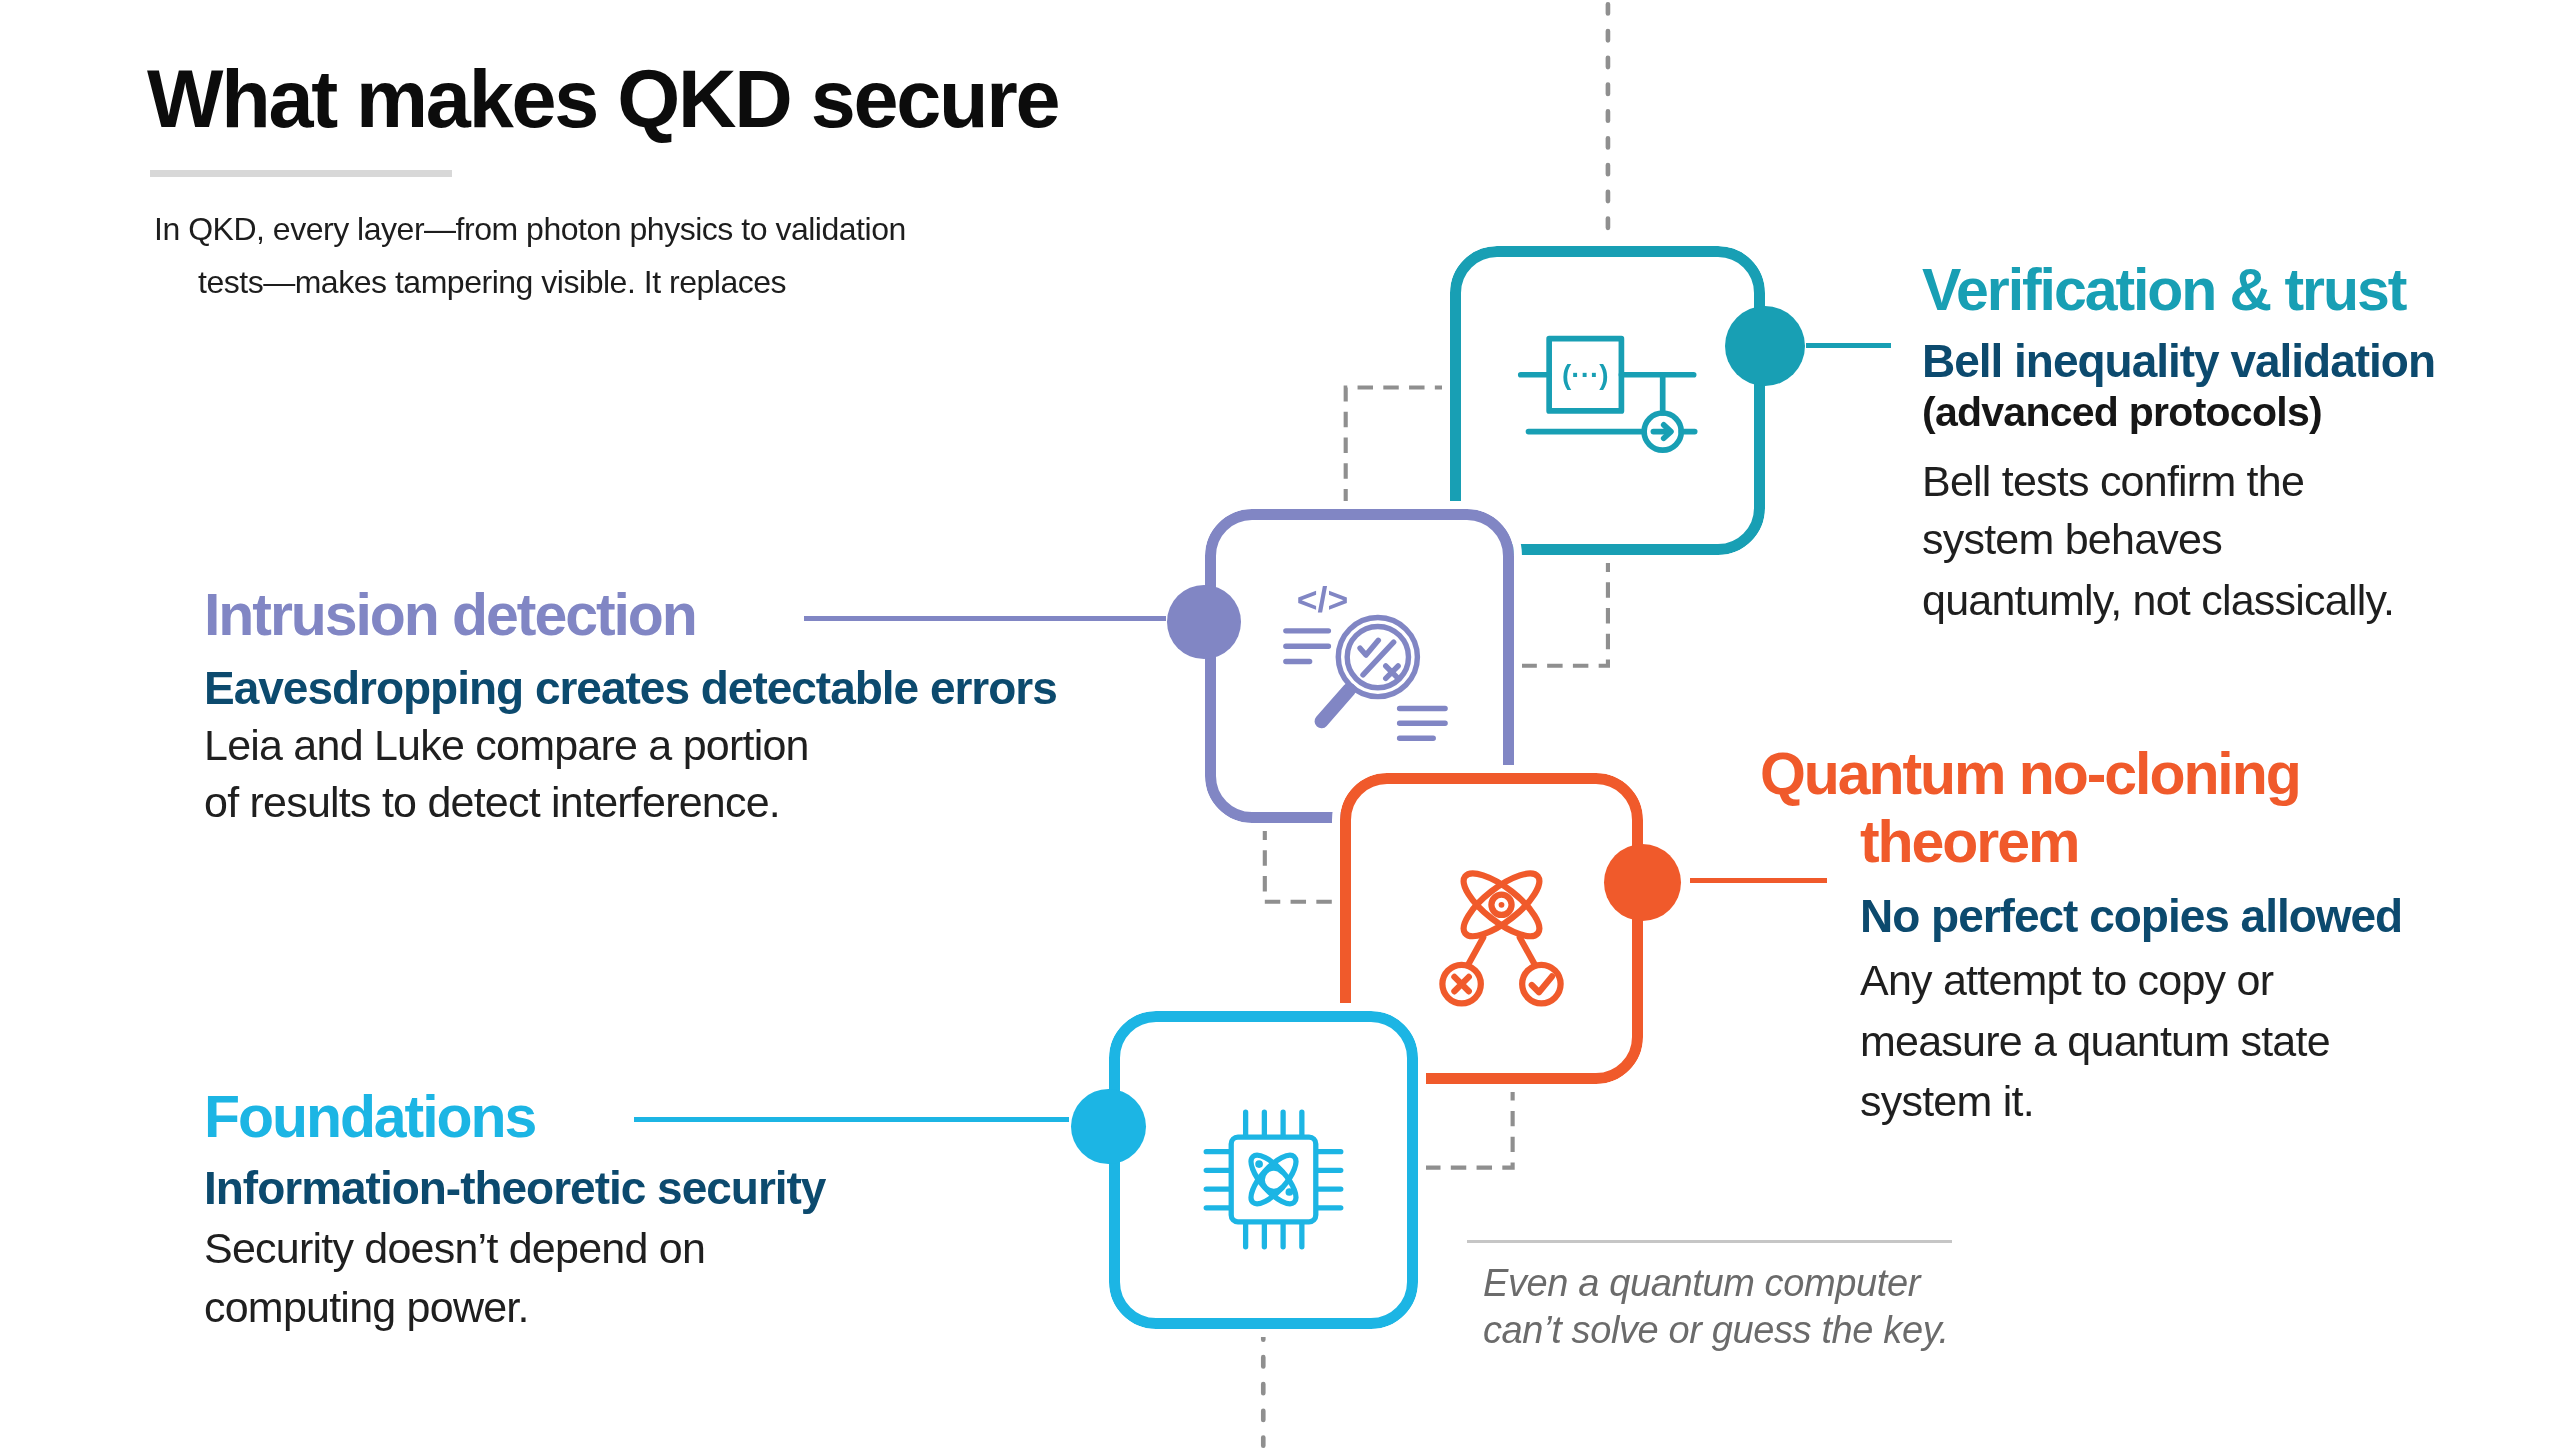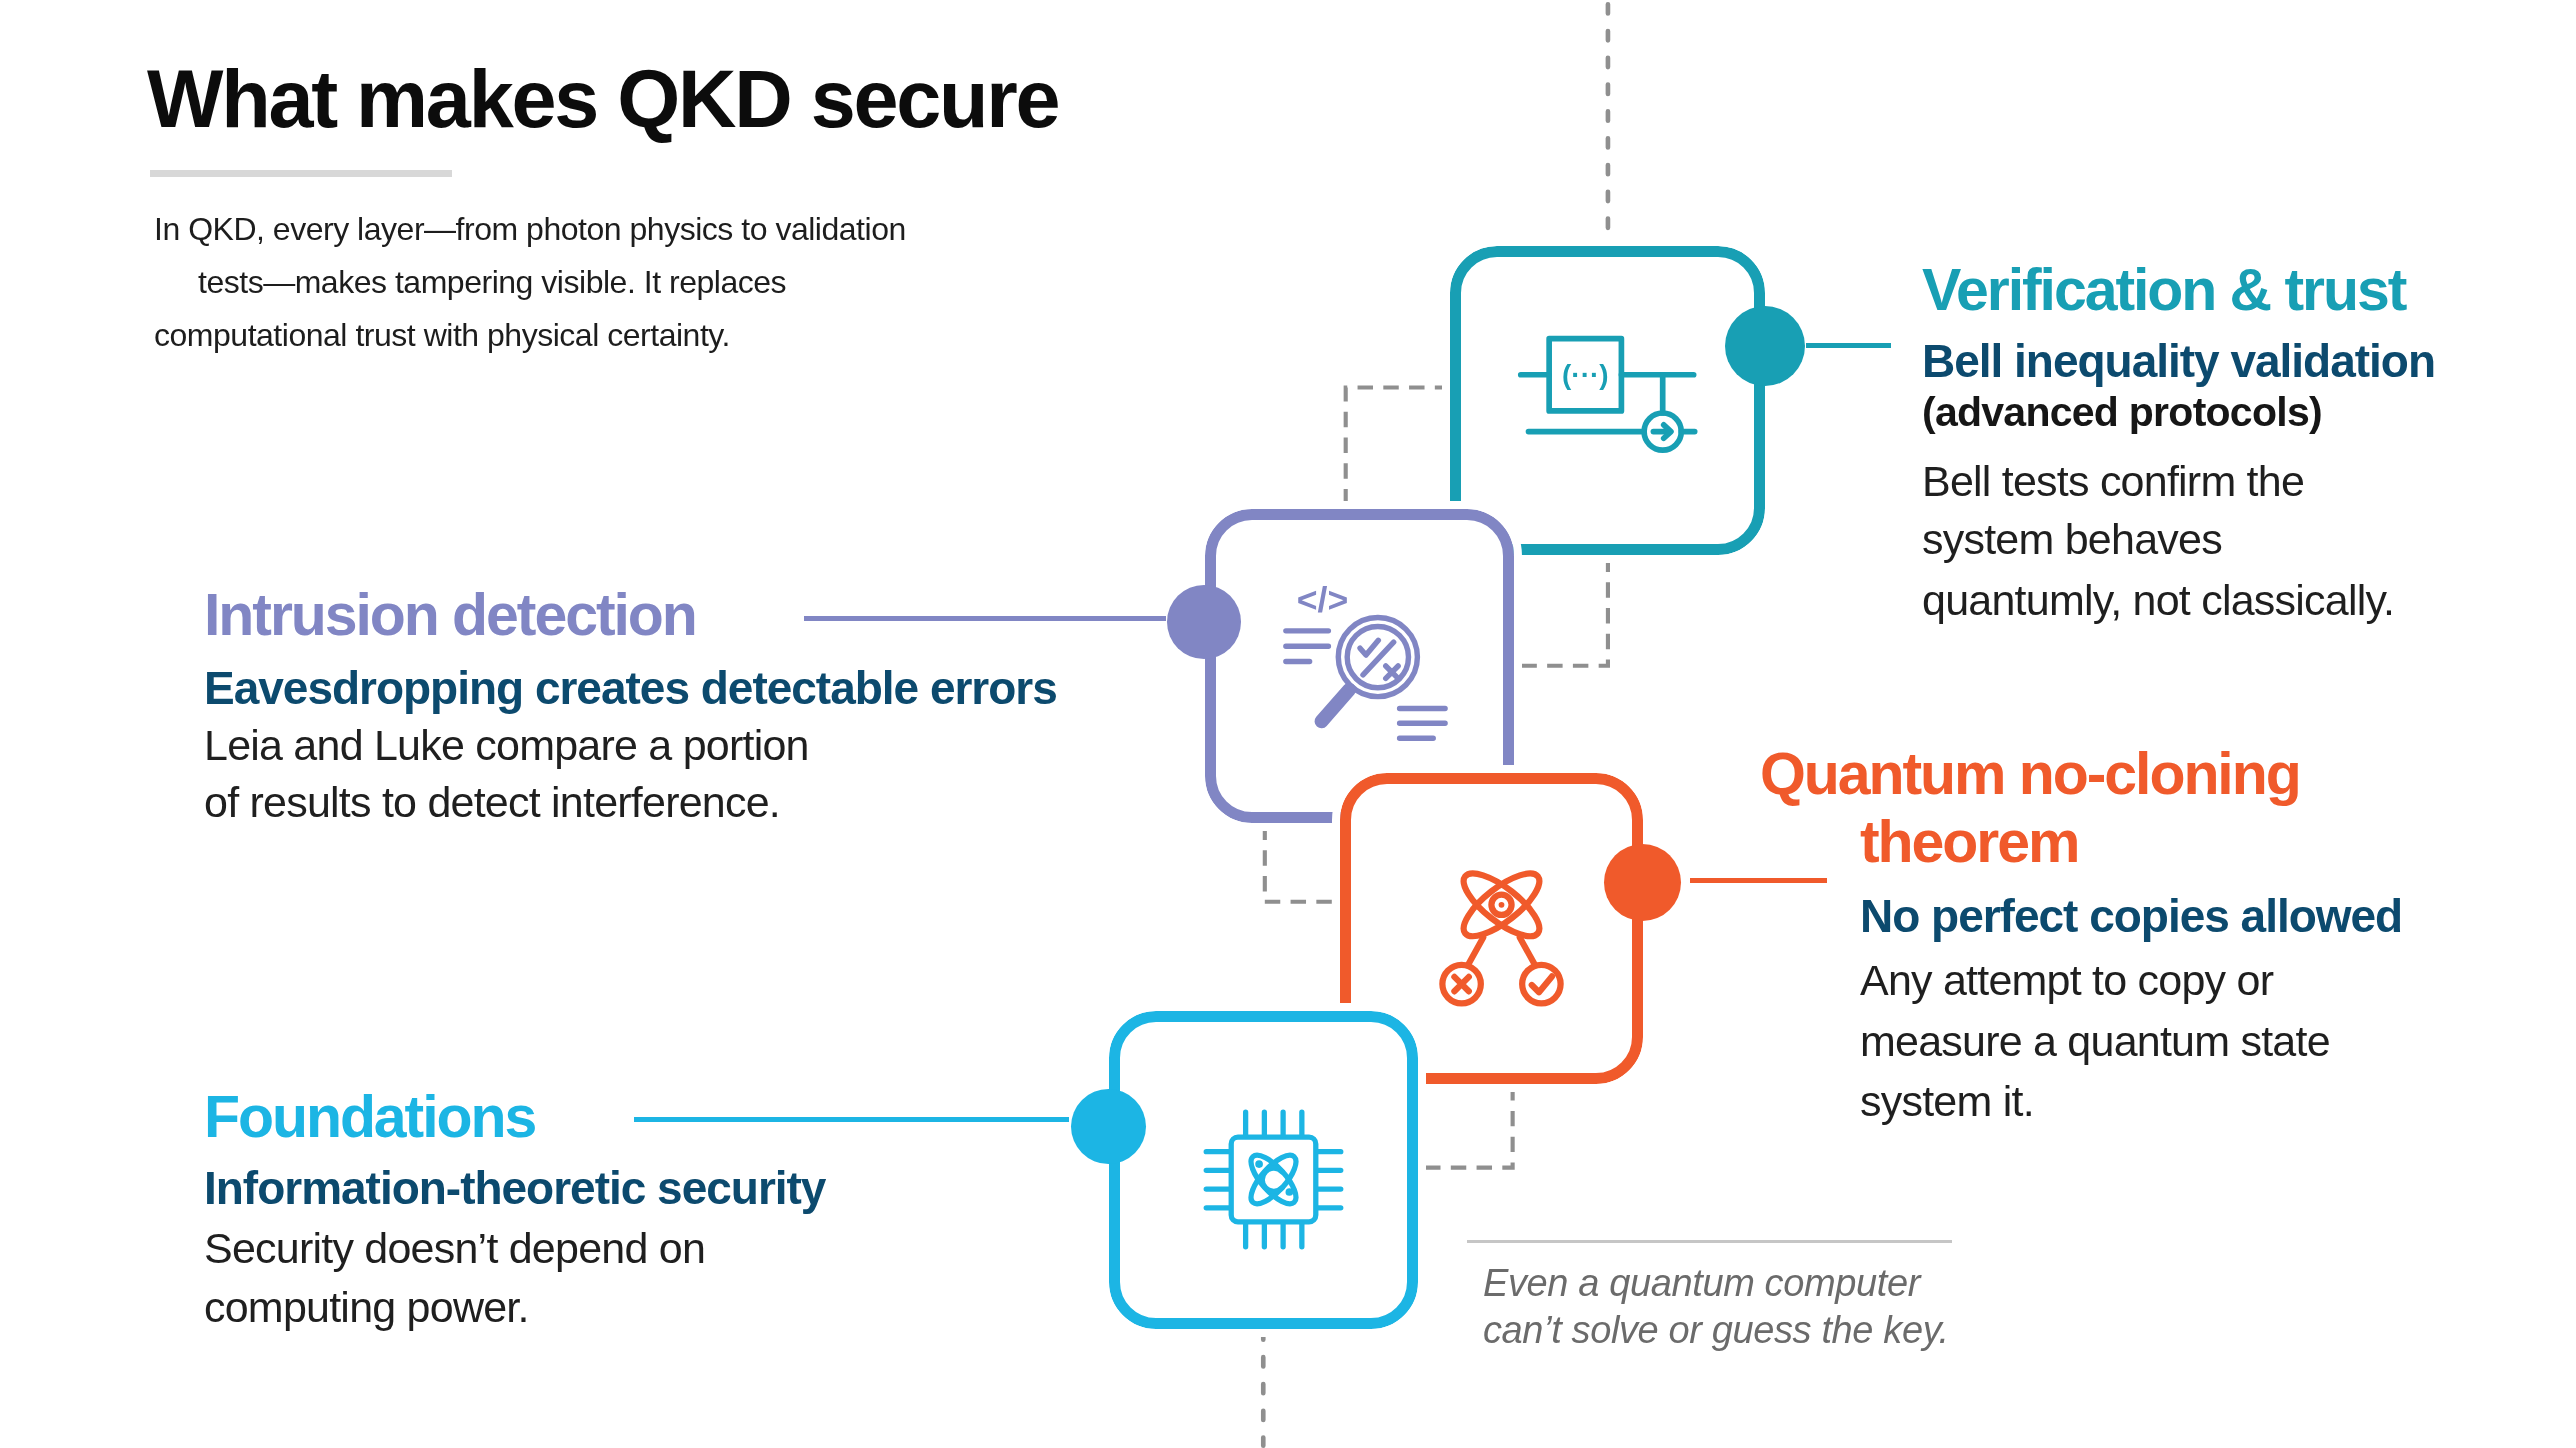--- a/index.html
+++ b/index.html
@@ -128,21 +128,20 @@
   <div class="txt-layer">
     <div class="hline hl-teal"></div>
     <div class="hline hl-purple"></div>
     <div class="hline hl-orange"></div>
     <div class="hline hl-cyan"></div>
 
     <div class="t page-title" style="left:147px;top:59px;">What makes QKD secure</div>
     <div class="title-bar"></div>
     <div class="t intro-line" style="left:154px;top:213px;">In QKD, every layer—from photon physics to validation</div>
     <div class="t intro-line" style="left:154px;top:266px;margin-left:44px;">tests—makes tampering visible. It replaces</div>
-    <div class="t intro-line" style="left:154px;top:319px;">computational trust with physical certainty.</div>
 
     <div class="t sec-heading c-teal" style="left:1922px;top:261px;">Verification &amp; trust</div>
     <div class="t sub" style="left:1922px;top:338px;">Bell inequality validation</div>
     <div class="t sub2" style="left:1922px;top:392px;">(advanced protocols)</div>
     <div class="t body-line" style="left:1922px;top:460px;">Bell tests confirm the</div>
     <div class="t body-line" style="left:1922px;top:518px;">system behaves</div>
     <div class="t body-line" style="left:1922px;top:579px;">quantumly, not classically.</div>
 
     <div class="t sec-heading c-purple" style="left:204px;top:586px;">Intrusion detection</div>
     <div class="t sub" style="left:204px;top:665px;">Eavesdropping creates detectable errors</div>

